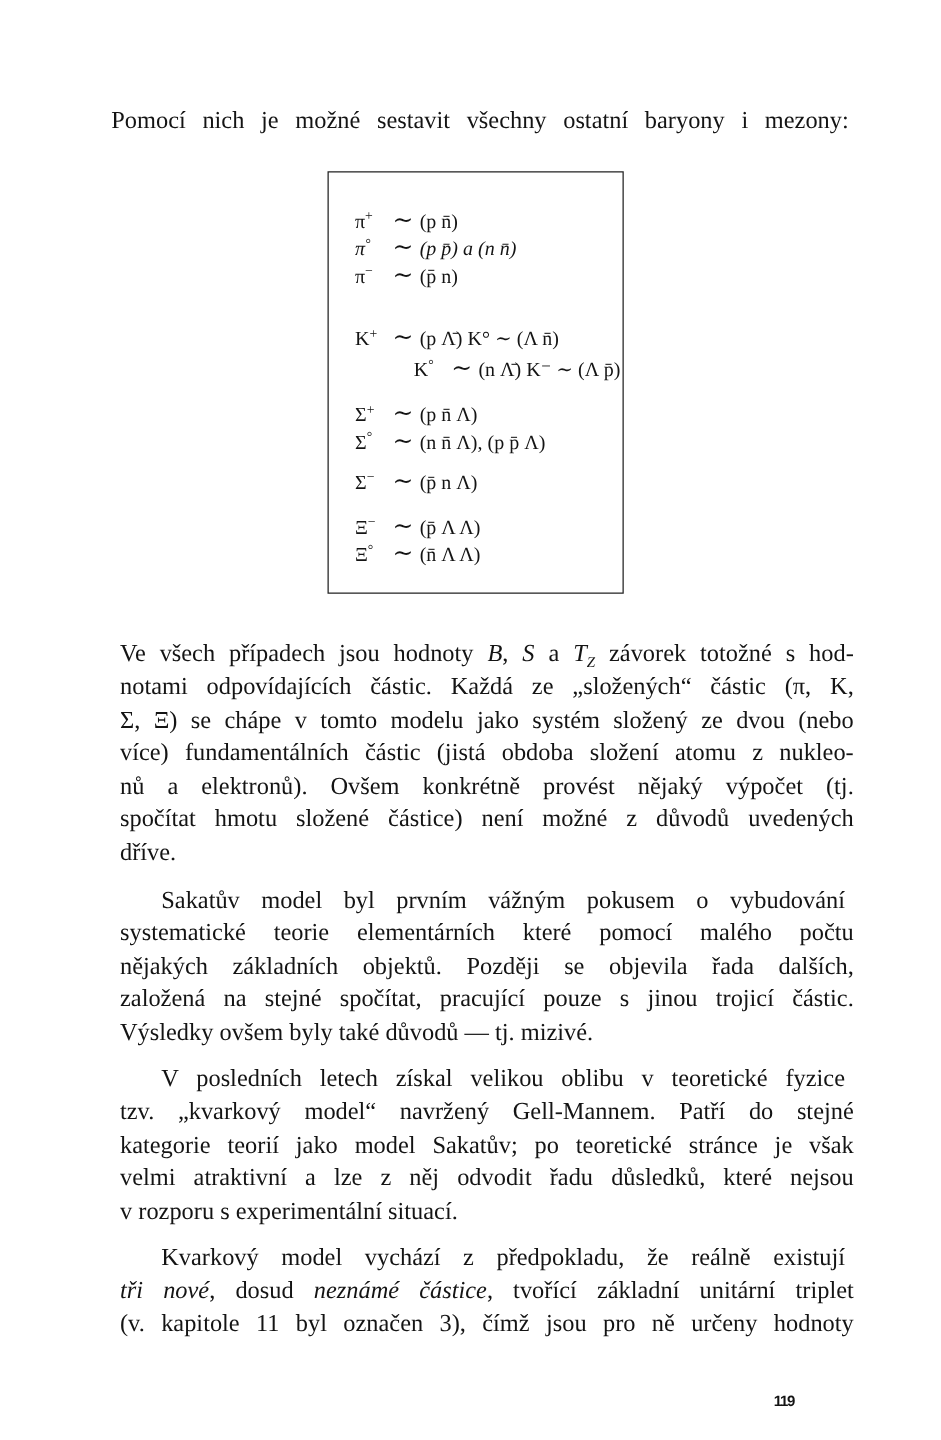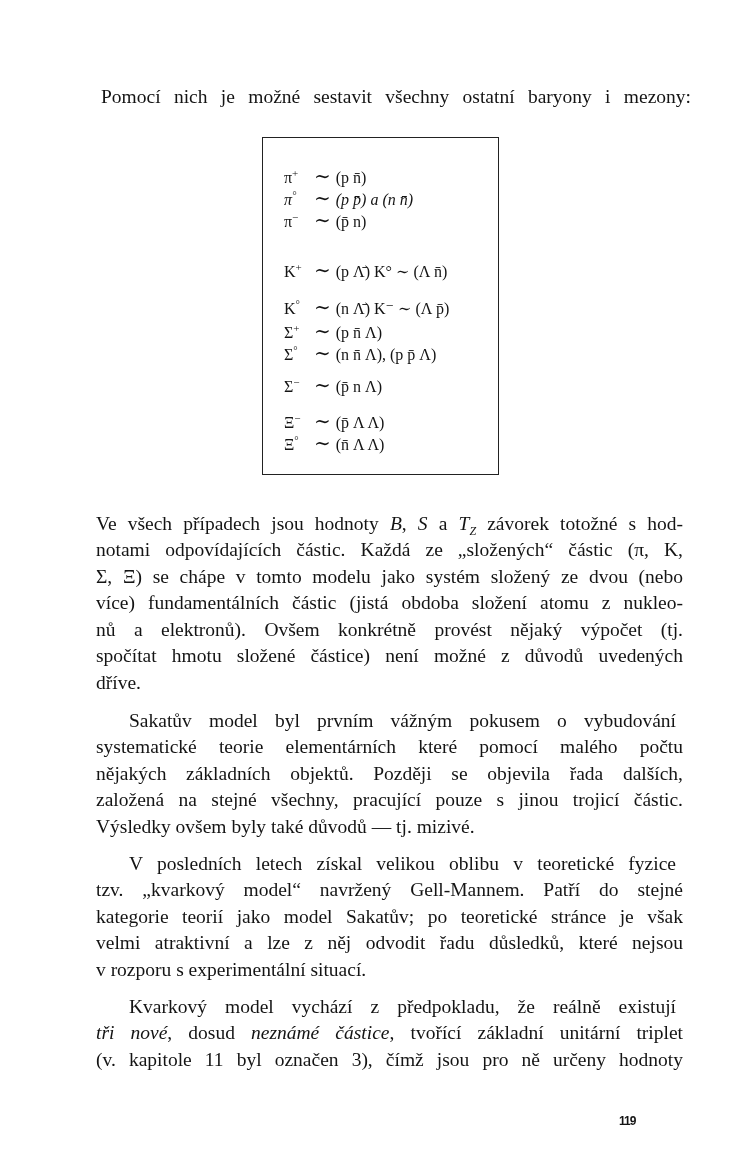--- a/index.html
+++ b/index.html
@@ -3,21 +3,21 @@
 <meta charset="utf-8">
 <style>
   html, body { margin:0; padding:0; background:#fff; }
   body { width:753px; height:1152px; position:relative; overflow:hidden;
          font-family:"Liberation Serif","DejaVu Serif",serif; color:#141414; }
   .line { position:absolute; left:96px; width:587px; font-size:19.5px; line-height:26px;
           white-space:nowrap; text-align:justify; text-align-last:justify; }
   .line.last { text-align-last:left; }
   .line.indent { left:129px; width:547px; }
   .intro { position:absolute; left:89px; top:84px; width:590px; font-size:19.5px; line-height:26px;
-           text-align:justify; text-align-last:justify; white-space:nowrap;margin-left:12px; }
+           text-align:justify; text-align-last:justify; white-space:nowrap; }
   .box { position:absolute; left:262px; top:137px; width:237px; height:338px;
          border:1.5px solid #222; box-sizing:border-box; }
   .eq { position:absolute; left:284px; font-size:16px; line-height:20px; white-space:nowrap; }
   .sym { display:inline-block; width:30px; }
   .sym sup { font-size:11px; vertical-align:6px; }
   .tilde { font-size:20px; }
   i { font-style:italic; }
   .pageno { position:absolute; left:619px; top:1114px; font-family:Liberation Sans, sans-serif;
             font-weight:bold; font-size:12px; letter-spacing:-1px; }
 </style>
@@ -27,21 +27,21 @@
 <div>
 
   <div class="intro">Pomocí nich je možné sestavit všechny ostatní baryony i mezony:</div>
 
   <div class="box"></div>
   <div id="eqs">
       <div class="eq" style="top: 163px;"><span class="sym">π<sup>+</sup></span><span class="tilde">∼ </span><span>(p n̄)</span></div>
       <div class="eq" style="top: 185px; font-style: italic;"><span class="sym">π<sup>°</sup></span><span class="tilde">∼ </span><span>(p p̄) a (n n̄)</span></div>
       <div class="eq" style="top: 207px;"><span class="sym">π<sup>−</sup></span><span class="tilde">∼ </span><span>(p̄ n)</span></div>
       <div class="eq" style="top: 257px;"><span class="sym">K<sup>+</sup></span><span class="tilde">∼ </span><span>(p Λ̄)  K° ∼ (Λ n̄)</span></div>
-      <div class="eq" style="top: 294px;"><span class="sym">K<sup>°</sup></span><span class="tilde">∼ </span><span>(n Λ̄)  K⁻ ∼ (Λ p̄)</span></div>
+      <div class="eq" style="top: 282px; margin-left: 47px;"><span class="sym">K<sup>°</sup></span><span class="tilde">∼ </span><span>(n Λ̄)  K⁻ ∼ (Λ p̄)</span></div>
       <div class="eq" style="top: 318px;"><span class="sym">Σ<sup>+</sup></span><span class="tilde">∼ </span><span>(p n̄ Λ)</span></div>
       <div class="eq" style="top: 340px;"><span class="sym">Σ<sup>°</sup></span><span class="tilde">∼ </span><span>(n n̄ Λ), (p p̄ Λ)</span></div>
       <div class="eq" style="top: 372px;"><span class="sym">Σ<sup>−</sup></span><span class="tilde">∼ </span><span>(p̄ n Λ)</span></div>
       <div class="eq" style="top: 408px;"><span class="sym">Ξ<sup>−</sup></span><span class="tilde">∼ </span><span>(p̄ Λ Λ)</span></div>
       <div class="eq" style="top: 430px;"><span class="sym">Ξ<sup>°</sup></span><span class="tilde">∼ </span><span>(n̄ Λ Λ)</span></div>
     </div>
 
   <div id="para1">
     <div class="line" style="top:511px"><span>Ve všech případech jsou hodnoty </span><i>B</i><span>, </span><i>S</i><span> a </span><i>T</i><sub style="font-size:12px"><i>Z</i></sub><span> závorek totožné s hod-</span></div>
     <div class="line" style="top:537px">notami odpovídajících částic. Každá ze „složených“ částic (π, K,</div>
@@ -49,21 +49,21 @@
     <div class="line" style="top:590px">více) fundamentálních částic (jistá obdoba složení atomu z nukleo-</div>
     <div class="line" style="top:617px">nů a elektronů). Ovšem konkrétně provést nějaký výpočet (tj.</div>
     <div class="line" style="top:643px">spočítat hmotu složené částice) není možné z důvodů uvedených</div>
     <div class="line last" style="top:670px">dříve.</div>
   </div>
 
   <div>
     <div class="line indent" style="top:708px">Sakatův model byl prvním vážným pokusem o vybudování</div>
     <div class="line" style="top:734px">systematické teorie elementárních které pomocí malého počtu</div>
     <div class="line" style="top:761px">nějakých základních objektů. Později se objevila řada dalších,</div>
-    <div class="line" style="top:787px">založená na stejné všechny, pracující pouze s jinou trojicí částic.</div>
+    <div class="line" style="top:787px">založená na stejné spočítat, pracující pouze s jinou trojicí částic.</div>
     <div class="line last" style="top:814px">Výsledky ovšem byly také důvodů — tj. mizivé.</div>
   </div>
 
   <div>
     <div class="line indent" style="top:851px">V posledních letech získal velikou oblibu v teoretické fyzice</div>
     <div class="line" style="top:877px">tzv. „kvarkový model“ navržený Gell-Mannem. Patří do stejné</div>
     <div class="line" style="top:904px">kategorie teorií jako model Sakatův; po teoretické stránce je však</div>
     <div class="line" style="top:930px">velmi atraktivní a lze z něj odvodit řadu důsledků, které nejsou</div>
     <div class="line last" style="top:957px">v rozporu s experimentální situací.</div>
   </div>

